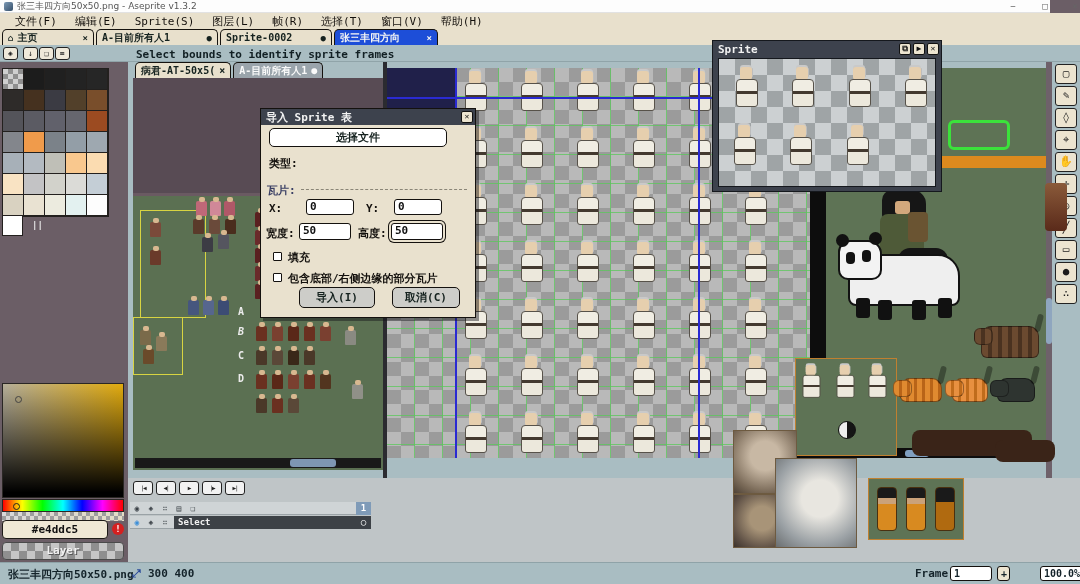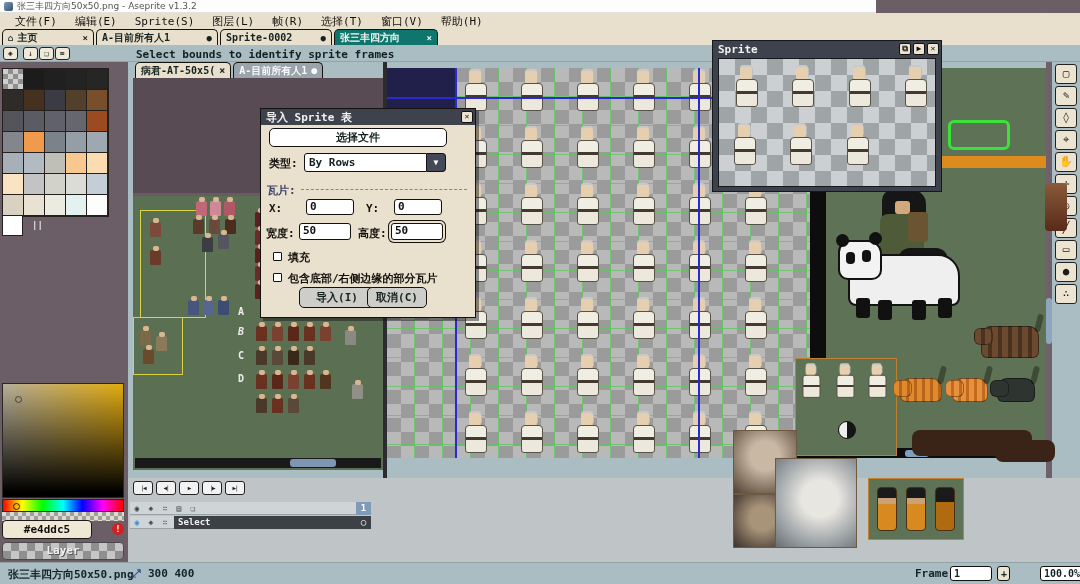--- a/index.html
+++ b/index.html
@@ -1,45 +1,45 @@
 <!DOCTYPE html>
 <html><head>
 <meta charset="utf-8">
 <style>
 *{margin:0;padding:0;box-sizing:border-box}
 html,body{width:1080px;height:584px;overflow:hidden}
 body{position:relative;font-family:"DejaVu Sans Mono","DejaVu Sans",sans-serif;font-size:11px;background:#6b5e66;color:#15221f}
 
-#titlebar{position:absolute;left:0;top:0;width:876px;height:13px;background:#fdfdfd;display:flex;align-items:center;gap:4px;padding:0 4px;font-family:"DejaVu Sans",sans-serif;font-size:9px;color:#555;border-bottom:1px solid #e2e2e2}
+#titlebar{position:absolute;left:0;top:0;width:1050px;height:13px;background:#fdfdfd;display:flex;align-items:center;gap:4px;padding:0 4px;font-family:"DejaVu Sans",sans-serif;font-size:9px;color:#555;border-bottom:1px solid #e2e2e2}
 .app-icon{width:9px;height:9px;background:linear-gradient(135deg,#7d9ab5,#36506b);border-radius:2px}
 .win-ctl{position:absolute;top:0;width:26px;height:13px;text-align:center;font-size:9px;line-height:13px;color:#666}
 #menubar{position:absolute;left:0;top:13px;width:1080px;height:16px;background:#e8e0cc;display:flex;align-items:center;padding-left:6px}
 .menu-item{padding:16px 9px;font-weight:400;font-size:11px;color:#14100c;white-space:nowrap}
 #tabbar{position:absolute;left:0;top:29px;width:1080px;height:16px;background:#e8e0cc;display:flex;padding-left:2px}
 .tab{height:16px;border:1px solid #16130f;border-bottom:none;border-radius:5px 5px 0 0;background:#e8e0cc;display:flex;align-items:center;gap:4px;padding:0 5px;margin-right:2px;font-size:10px;font-weight:700;overflow:hidden;white-space:nowrap}
-.tab.active{background:#0f766e;color:#f6f6f4}
+.tab.active{background:#1d4ed8;color:#f6f6f4}
 .tab .tab-ico{font-size:9px}
 .tab .tab-label{flex:1;overflow:hidden}
 .tab .tab-badge{font-size:9px}
 #contextbar{position:absolute;left:0;top:45px;width:1080px;height:17px;background:#a9bdc2;border-bottom:1px solid #90a4a9}
 #context-text{position:absolute;left:136px;top:3px;font-weight:700;font-size:11px;color:#122024}
 .pal-btn{position:absolute;top:2px;width:15px;height:13px;background:#efe9da;border:1px solid #222;border-radius:3px;font-size:8px;line-height:11px;text-align:center;color:#222}
 
 #left-panel{position:absolute;left:0;top:62px;width:128px;height:500px;background:#6b5e66}
 #palette{position:absolute;left:2px;top:6px;display:grid;grid-template-columns:repeat(5,21px);grid-auto-rows:21px;border:1px solid #23201e}
 .swatch{border:1px solid #23201e;margin:-1px 0 0 -1px}
 .swatch.transparent{background-color:#cfcfcf;background-image:linear-gradient(45deg,#8f8f8f 25%,transparent 25% 75%,#8f8f8f 75%),linear-gradient(45deg,#8f8f8f 25%,transparent 25% 75%,#8f8f8f 75%);background-size:10px 10px;background-position:0 0,5px 5px}
 #palette-extra{position:absolute;left:2px;top:153px;width:21px;height:21px;background:#fff;border:1px solid #23201e}
 #palette-divider{position:absolute;left:32px;top:158px;color:#e8e8e8;font-weight:700;font-size:9px}
 #hsv-box{position:absolute;left:2px;top:321px;width:122px;height:115px;border:1px solid #2a2724;background:linear-gradient(to bottom,rgba(0,0,0,0) 0%,#000 96%),linear-gradient(to right,#b6af9a,#e2ab0e);background-blend-mode:normal}
 #hsv-marker{position:absolute;left:12px;top:12px;width:7px;height:7px;border:1px solid #444;border-radius:50%}
 #hue-bar{position:absolute;left:2px;top:437px;width:122px;height:13px;border:1px solid #2a2724;background:linear-gradient(to right,#f00 0%,#ff0 16%,#0f0 33%,#0ff 50%,#00f 66%,#f0f 83%,#f00 100%)}
 #hue-marker{position:absolute;left:10px;top:3px;width:7px;height:7px;border:1px solid #222;border-radius:50%}
 #alpha-bar{position:absolute;left:2px;top:450px;width:122px;height:9px;background-color:#d8d8d8;background-image:linear-gradient(45deg,#9e9e9e 25%,transparent 25% 75%,#9e9e9e 75%),linear-gradient(45deg,#9e9e9e 25%,transparent 25% 75%,#9e9e9e 75%),linear-gradient(to right,rgba(228,221,197,0),#e4ddc5);background-size:8px 8px,8px 8px,100% 100%;background-position:0 0,4px 4px,0 0}
-#hex-field{position:absolute;left:2px;top:458px;width:90px;height:19px;background:#efe8d5;border:1px solid #1d1a17;border-radius:4px;text-align:center;font-weight:700;font-size:11px;line-height:17px;color:#111}
+#hex-field{position:absolute;left:2px;top:458px;width:106px;height:19px;background:#efe8d5;border:1px solid #1d1a17;border-radius:4px;text-align:center;font-weight:700;font-size:11px;line-height:17px;color:#111}
 #hex-alert{position:absolute;left:112px;top:461px;width:12px;height:12px;background:#d42020;border-radius:50%;color:#fff;font-size:9px;font-weight:700;text-align:center;line-height:12px}
 #mask-btn{position:absolute;left:2px;top:480px;width:122px;height:18px;border:1px solid #4a4a4a;border-radius:4px;background-color:#c6c6c6;background-image:linear-gradient(45deg,#8f8f8f 25%,transparent 25% 75%,#8f8f8f 75%),linear-gradient(45deg,#8f8f8f 25%,transparent 25% 75%,#8f8f8f 75%);background-size:16px 16px;background-position:0 0,8px 8px;color:#f2f2f2;font-weight:700;text-align:center;line-height:16px;text-shadow:1px 1px 0 #555}
 
 #editor-bg{position:absolute;left:128px;top:62px;width:924px;height:416px;background:#a9bdc2}
 #etabs{position:absolute;left:135px;top:62px;height:16px;display:flex}
 .etab{height:16px;border:1px solid #16130f;border-bottom:none;border-radius:5px 5px 0 0;background:#e8e0cc;display:flex;align-items:center;gap:4px;padding:0 5px;margin-right:2px;font-size:10px;font-weight:700;white-space:nowrap;overflow:hidden}
 .etab.alt{background:#9aa4ab;color:#fafafa}
 #left-doc{position:absolute;left:133px;top:78px;width:250px;height:392px;background:#5b7052;overflow:hidden}
 #left-doc-purple{position:absolute;left:0;top:0;width:250px;height:118px;background:#584b54;border-bottom:3px solid #6a5a62}
 #left-scroll{position:absolute;left:2px;top:380px;width:246px;height:10px;background:#191919}
@@ -462,33 +462,29 @@
     </div>
 </div>
 
 <div id="dialog">
   <div class="float-title">
     <span style="flex:1">导入 Sprite 表</span>
     <span class="win-btn" style="margin-right:2px">✕</span>
   </div>
   <div id="select-file-btn">选择文件</div>
   <span class="dlg-label" style="left:8px;top:47px">类型:</span>
-  <div class="dd">
-    <span class="dd-value">By Rows</span>
-    <span class="dd-arrow">▼</span>
-  </div>
   <span class="dlg-label" style="left:6px;top:74px;color:#3a3f64">瓦片:</span>
   <div class="dashline"></div>
   <span class="dlg-label" style="left:8px;top:93px">X:</span>
   <div class="inp" style="left:45px;top:90px;width:48px;height:16px">0</div>
   <span class="dlg-label" style="left:105px;top:93px">Y:</span>
   <div class="inp" style="left:133px;top:90px;width:48px;height:16px">0</div>
   <span class="dlg-label" style="left:5px;top:117px">宽度:</span>
   <div class="inp" style="left:38px;top:114px;width:52px;height:17px">50</div>
   <span class="dlg-label" style="left:97px;top:117px">高度:</span>
   <div class="inp focus" style="left:130px;top:114px;width:52px;height:17px">50</div>
   <div class="chk" style="left:12px;top:143px"></div>
   <span class="dlg-label" style="left:27px;top:141px">填充</span>
   <div class="chk" style="left:12px;top:164px"></div>
   <span class="dlg-label" style="left:27px;top:162px">包含底部/右侧边缘的部分瓦片</span>
   <div class="dlg-btn" style="left:38px;width:76px">导入(I)</div>
-  <div class="dlg-btn" style="left:106px;width:60px">取消(C)</div>
+  <div class="dlg-btn" style="left:131px;width:68px">取消(C)</div>
 </div>
 
 </body></html>

